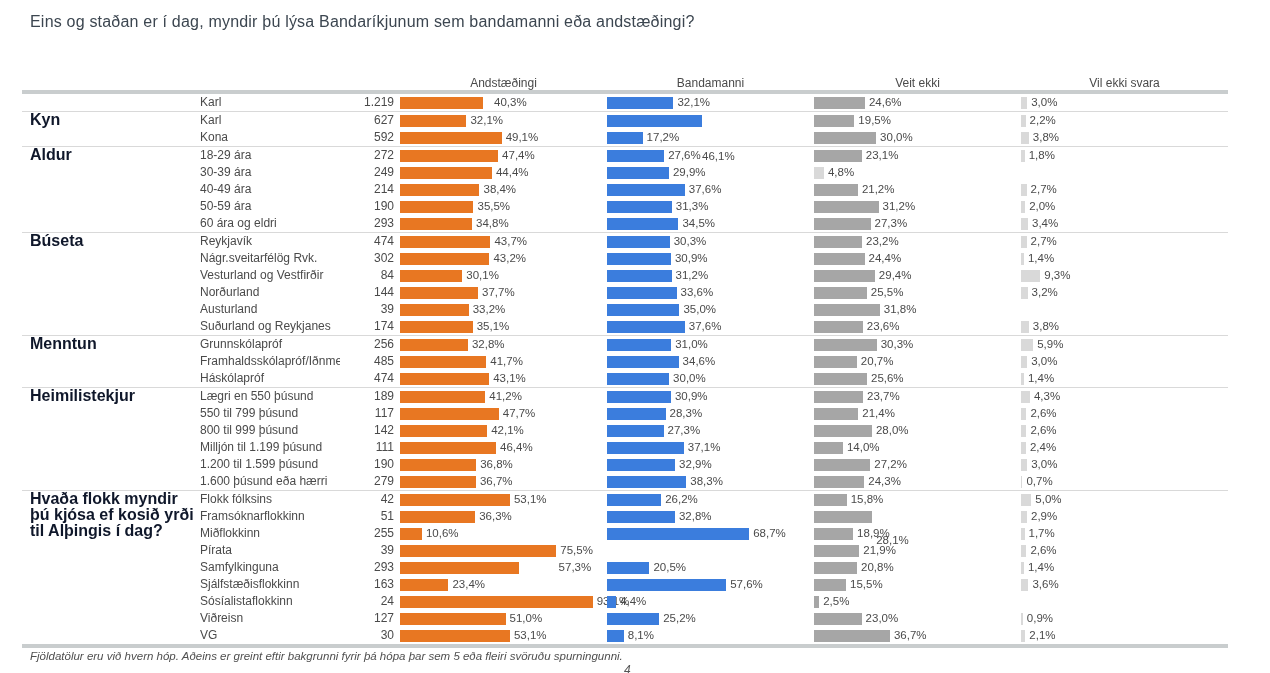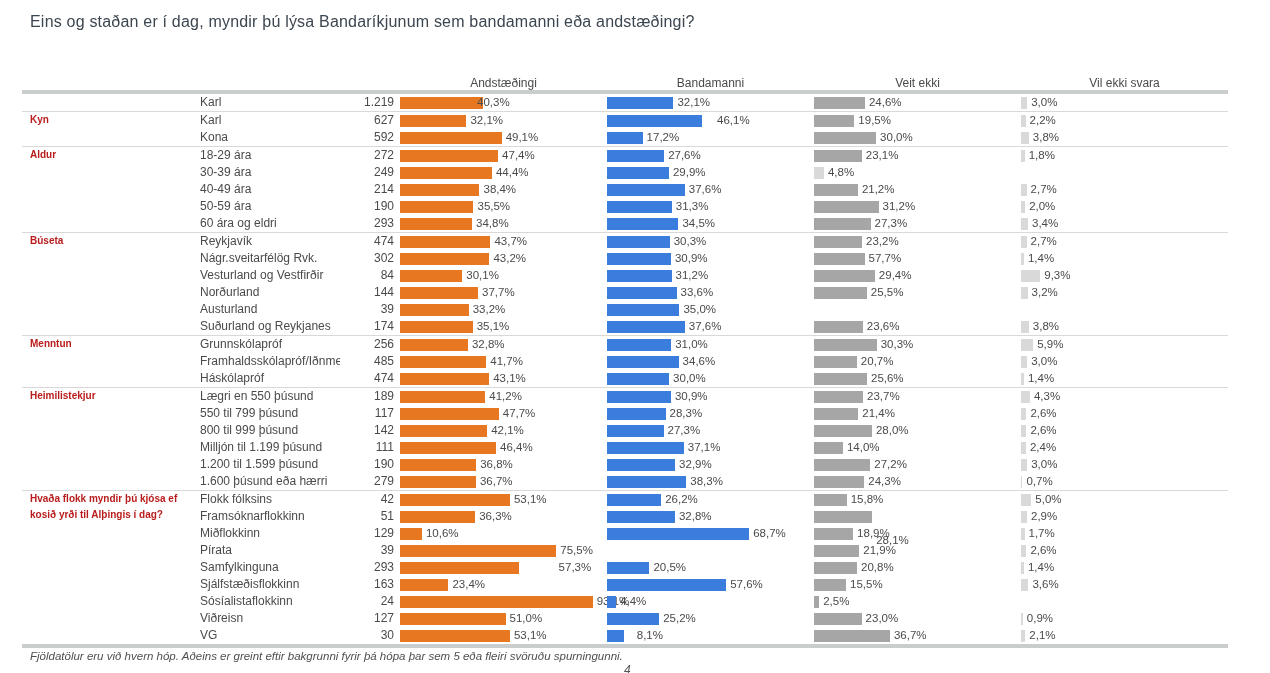--- a/index.html
+++ b/index.html
@@ -17,21 +17,21 @@
   .header-row { position:relative; height:13px; }
   .col-header {
     position:absolute; top:0; width:207px; text-align:center;
     font-size:12px; line-height:13px; color:#4a4a4a; white-space:nowrap;
   }
   .band { height:4px; background:#c9cdce; }
   .group { display:flex; }
   .group.bordered { border-top:1px solid #d9d9d9; }
   .group-label {
     width:178px; box-sizing:border-box; padding:0 6px 0 8px;
-    font-weight:bold; font-size:10px; line-height:16px; color:#b91c1c;
+    font-weight:bold; font-size:16px; line-height:16px; color:#0f172a;
   }
   .rows { width:1028px; }
   .row { display:flex; height:17px; line-height:17px; }
   .sub-label { width:140px; font-size:12px; color:#4a4a4a; white-space:nowrap; overflow:hidden; }
   .n-val { width:54px; text-align:right; font-size:12px; color:#4a4a4a; }
   .gap { width:6px; }
   .bar-cell { width:207px; position:relative; }
   .bar { position:absolute; top:2.5px; height:12px; }
   .bar-label {
     position:absolute; top:0; font-size:11.5px; color:#4a4a4a;
@@ -62,21 +62,21 @@
   <div>
       <div class="group">
         <div class="group-label"></div>
         <div class="rows">
           <div class="row">
             <span class="sub-label">Karl</span>
             <span class="n-val">1.219</span>
             <span class="gap"></span>
             <div class="bar-cell">
               <div class="bar" style="width: 83.421px; background: rgb(232, 119, 34);"></div>
-              <span class="bar-label" style="left: 77px; text-align: right;">40,3%</span>
+              <span class="bar-label" style="left: 94px; text-align: right;">40,3%</span>
             </div>
             <div class="bar-cell">
               <div class="bar" style="width: 66.447px; background: rgb(59, 125, 221);"></div>
               <span class="bar-label" style="left: 70.447px;">32,1%</span>
             </div>
             <div class="bar-cell">
               <div class="bar" style="width: 50.922px; background: rgb(166, 166, 166);"></div>
               <span class="bar-label" style="left: 54.922px;">24,6%</span>
             </div>
             <div class="bar-cell">
@@ -92,21 +92,21 @@
           <div class="row">
             <span class="sub-label">Karl</span>
             <span class="n-val">627</span>
             <span class="gap"></span>
             <div class="bar-cell">
               <div class="bar" style="width: 66.447px; background: rgb(232, 119, 34);"></div>
               <span class="bar-label" style="left: 70.447px;">32,1%</span>
             </div>
             <div class="bar-cell">
               <div class="bar" style="width: 95.427px; background: rgb(59, 125, 221);"></div>
-              <span class="bar-label" style="left: 110px;">46,1%</span>
+              <span class="bar-label" style="left: 95px; margin-top: 36px;">46,1%</span>
             </div>
             <div class="bar-cell">
               <div class="bar" style="width: 40.365px; background: rgb(166, 166, 166);"></div>
               <span class="bar-label" style="left: 44.365px;">19,5%</span>
             </div>
             <div class="bar-cell">
               <div class="bar" style="width: 4.554px; background: rgb(217, 217, 217);"></div>
               <span class="bar-label" style="left: 8.554px;">2,2%</span>
             </div>
           </div>
@@ -270,21 +270,21 @@
             <div class="bar-cell">
               <div class="bar" style="width: 89.424px; background: rgb(232, 119, 34);"></div>
               <span class="bar-label" style="left: 93.424px;">43,2%</span>
             </div>
             <div class="bar-cell">
               <div class="bar" style="width: 63.963px; background: rgb(59, 125, 221);"></div>
               <span class="bar-label" style="left: 67.963px;">30,9%</span>
             </div>
             <div class="bar-cell">
               <div class="bar" style="width: 50.508px; background: rgb(166, 166, 166);"></div>
-              <span class="bar-label" style="left: 54.508px;">57,7%</span>
+              <span class="bar-label" style="left: 54.508px;">24,4%</span>
             </div>
             <div class="bar-cell">
               <div class="bar" style="width: 2.898px; background: rgb(217, 217, 217);"></div>
               <span class="bar-label" style="left: 6.898px;">1,4%</span>
             </div>
           </div>
           <div class="row">
             <span class="sub-label">Vesturland og Vestfirðir</span>
             <span class="n-val">84</span>
             <span class="gap"></span>
@@ -330,20 +330,24 @@
             <span class="sub-label">Austurland</span>
             <span class="n-val">39</span>
             <span class="gap"></span>
             <div class="bar-cell">
               <div class="bar" style="width: 68.724px; background: rgb(232, 119, 34);"></div>
               <span class="bar-label" style="left: 72.724px;">33,2%</span>
             </div>
             <div class="bar-cell">
               <div class="bar" style="width: 72.45px; background: rgb(59, 125, 221);"></div>
               <span class="bar-label" style="left: 76.45px;">35,0%</span>
+            </div>
+            <div class="bar-cell">
+              <div class="bar" style="width: 65.826px; background: rgb(166, 166, 166);"></div>
+              <span class="bar-label" style="left: 69.826px;">31,8%</span>
             </div>
             <div class="bar-cell"></div>
           </div>
           <div class="row">
             <span class="sub-label">Suðurland og Reykjanes</span>
             <span class="n-val">174</span>
             <span class="gap"></span>
             <div class="bar-cell">
               <div class="bar" style="width: 72.657px; background: rgb(232, 119, 34);"></div>
               <span class="bar-label" style="left: 76.657px;">35,1%</span>
@@ -602,21 +606,21 @@
               <div class="bar" style="width: 58.167px; background: rgb(166, 166, 166);"></div>
               <span class="bar-label" style="left: 62.167px; margin-top: 24px;">28,1%</span>
             </div>
             <div class="bar-cell">
               <div class="bar" style="width: 6.003px; background: rgb(217, 217, 217);"></div>
               <span class="bar-label" style="left: 10.003px;">2,9%</span>
             </div>
           </div>
           <div class="row">
             <span class="sub-label">Miðflokkinn</span>
-            <span class="n-val">129</span>
+            <span class="n-val">255</span>
             <span class="gap"></span>
             <div class="bar-cell">
               <div class="bar" style="width: 21.942px; background: rgb(232, 119, 34);"></div>
               <span class="bar-label" style="left: 25.942px;">10,6%</span>
             </div>
             <div class="bar-cell">
               <div class="bar" style="width: 142.209px; background: rgb(59, 125, 221);"></div>
               <span class="bar-label" style="left: 146.209px;">68,7%</span>
             </div>
             <div class="bar-cell">
@@ -730,21 +734,21 @@
           <div class="row">
             <span class="sub-label">VG</span>
             <span class="n-val">30</span>
             <span class="gap"></span>
             <div class="bar-cell">
               <div class="bar" style="width: 109.917px; background: rgb(232, 119, 34);"></div>
               <span class="bar-label" style="left: 113.917px;">53,1%</span>
             </div>
             <div class="bar-cell">
               <div class="bar" style="width: 16.767px; background: rgb(59, 125, 221);"></div>
-              <span class="bar-label" style="left: 20.767px; margin-left: 9px;">8,1%</span>
+              <span class="bar-label" style="left: 20.767px;">8,1%</span>
             </div>
             <div class="bar-cell">
               <div class="bar" style="width: 75.969px; background: rgb(166, 166, 166);"></div>
               <span class="bar-label" style="left: 79.969px;">36,7%</span>
             </div>
             <div class="bar-cell">
               <div class="bar" style="width: 4.347px; background: rgb(217, 217, 217);"></div>
               <span class="bar-label" style="left: 8.347px;">2,1%</span>
             </div>
           </div>

